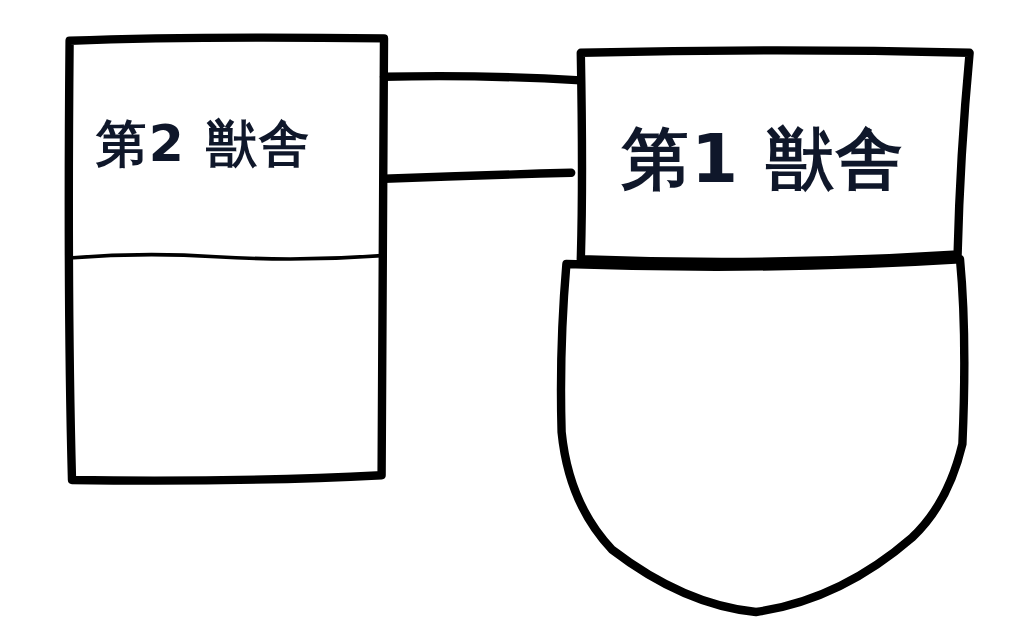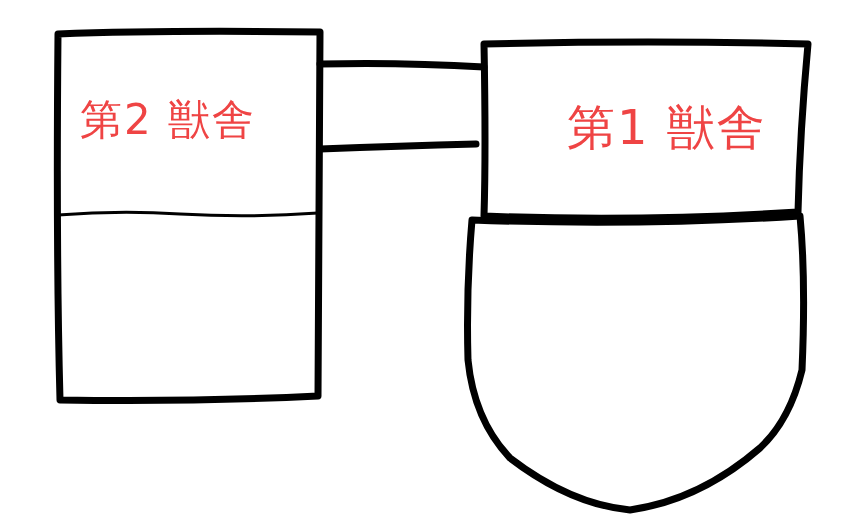--- a/index.html
+++ b/index.html
@@ -1,23 +1,24 @@
 <!DOCTYPE html>
 <html><head>
   <meta charset="utf-8">
   <style>
     html, body { margin: 0; padding: 0; background: #ffffff; }
     body { width: 844px; height: 523px; position: relative; overflow: hidden; }
     svg.drawing { position: absolute; left: 0; top: 0; }
     .label {
       position: absolute;
       font-family: "DejaVu Sans", sans-serif;
-      color: #ef4444;
+      color: #0f172a;
       white-space: nowrap;
       letter-spacing: 2px;
+      font-weight: bold;
     }
   </style>
 </head>
 <body>
 
 <svg class="drawing" width="844" height="523" viewBox="0 0 844 523">
   <g fill="none" stroke="#000000" stroke-linecap="round" stroke-linejoin="round">
 
     <path stroke-width="7" d="M58,34 Q160,30 320,32 L318,396 Q200,402 60,400 Q56,250 58,34 Z"></path>
 
@@ -27,13 +28,13 @@
     <path stroke-width="7" d="M320,149 Q400,146 476,144"></path>
 
     <path stroke-width="7" d="M484,44 Q650,40 808,44 Q800,130 798,212 Q640,222 484,216 Q486,150 484,44 Z"></path>
 
     <path stroke-width="7" d="M472,220 Q640,226 800,216 Q806,280 802,370 Q790,420 760,448 Q700,500 630,510 Q570,504 510,458 Q474,420 468,360 Q466,290 472,220 Z"></path>
   </g>
 </svg>
 
 <div class="label" style="left:80px; top:92px; font-size:42px;">第2 獣舎</div>
 
-<div class="label" style="left:567px; top:96px; font-size:48px;">第1 獣舎</div>
+<div class="label" style="left:518px; top:96px; font-size:56px;">第1 獣舎</div>
 
 </body></html>

